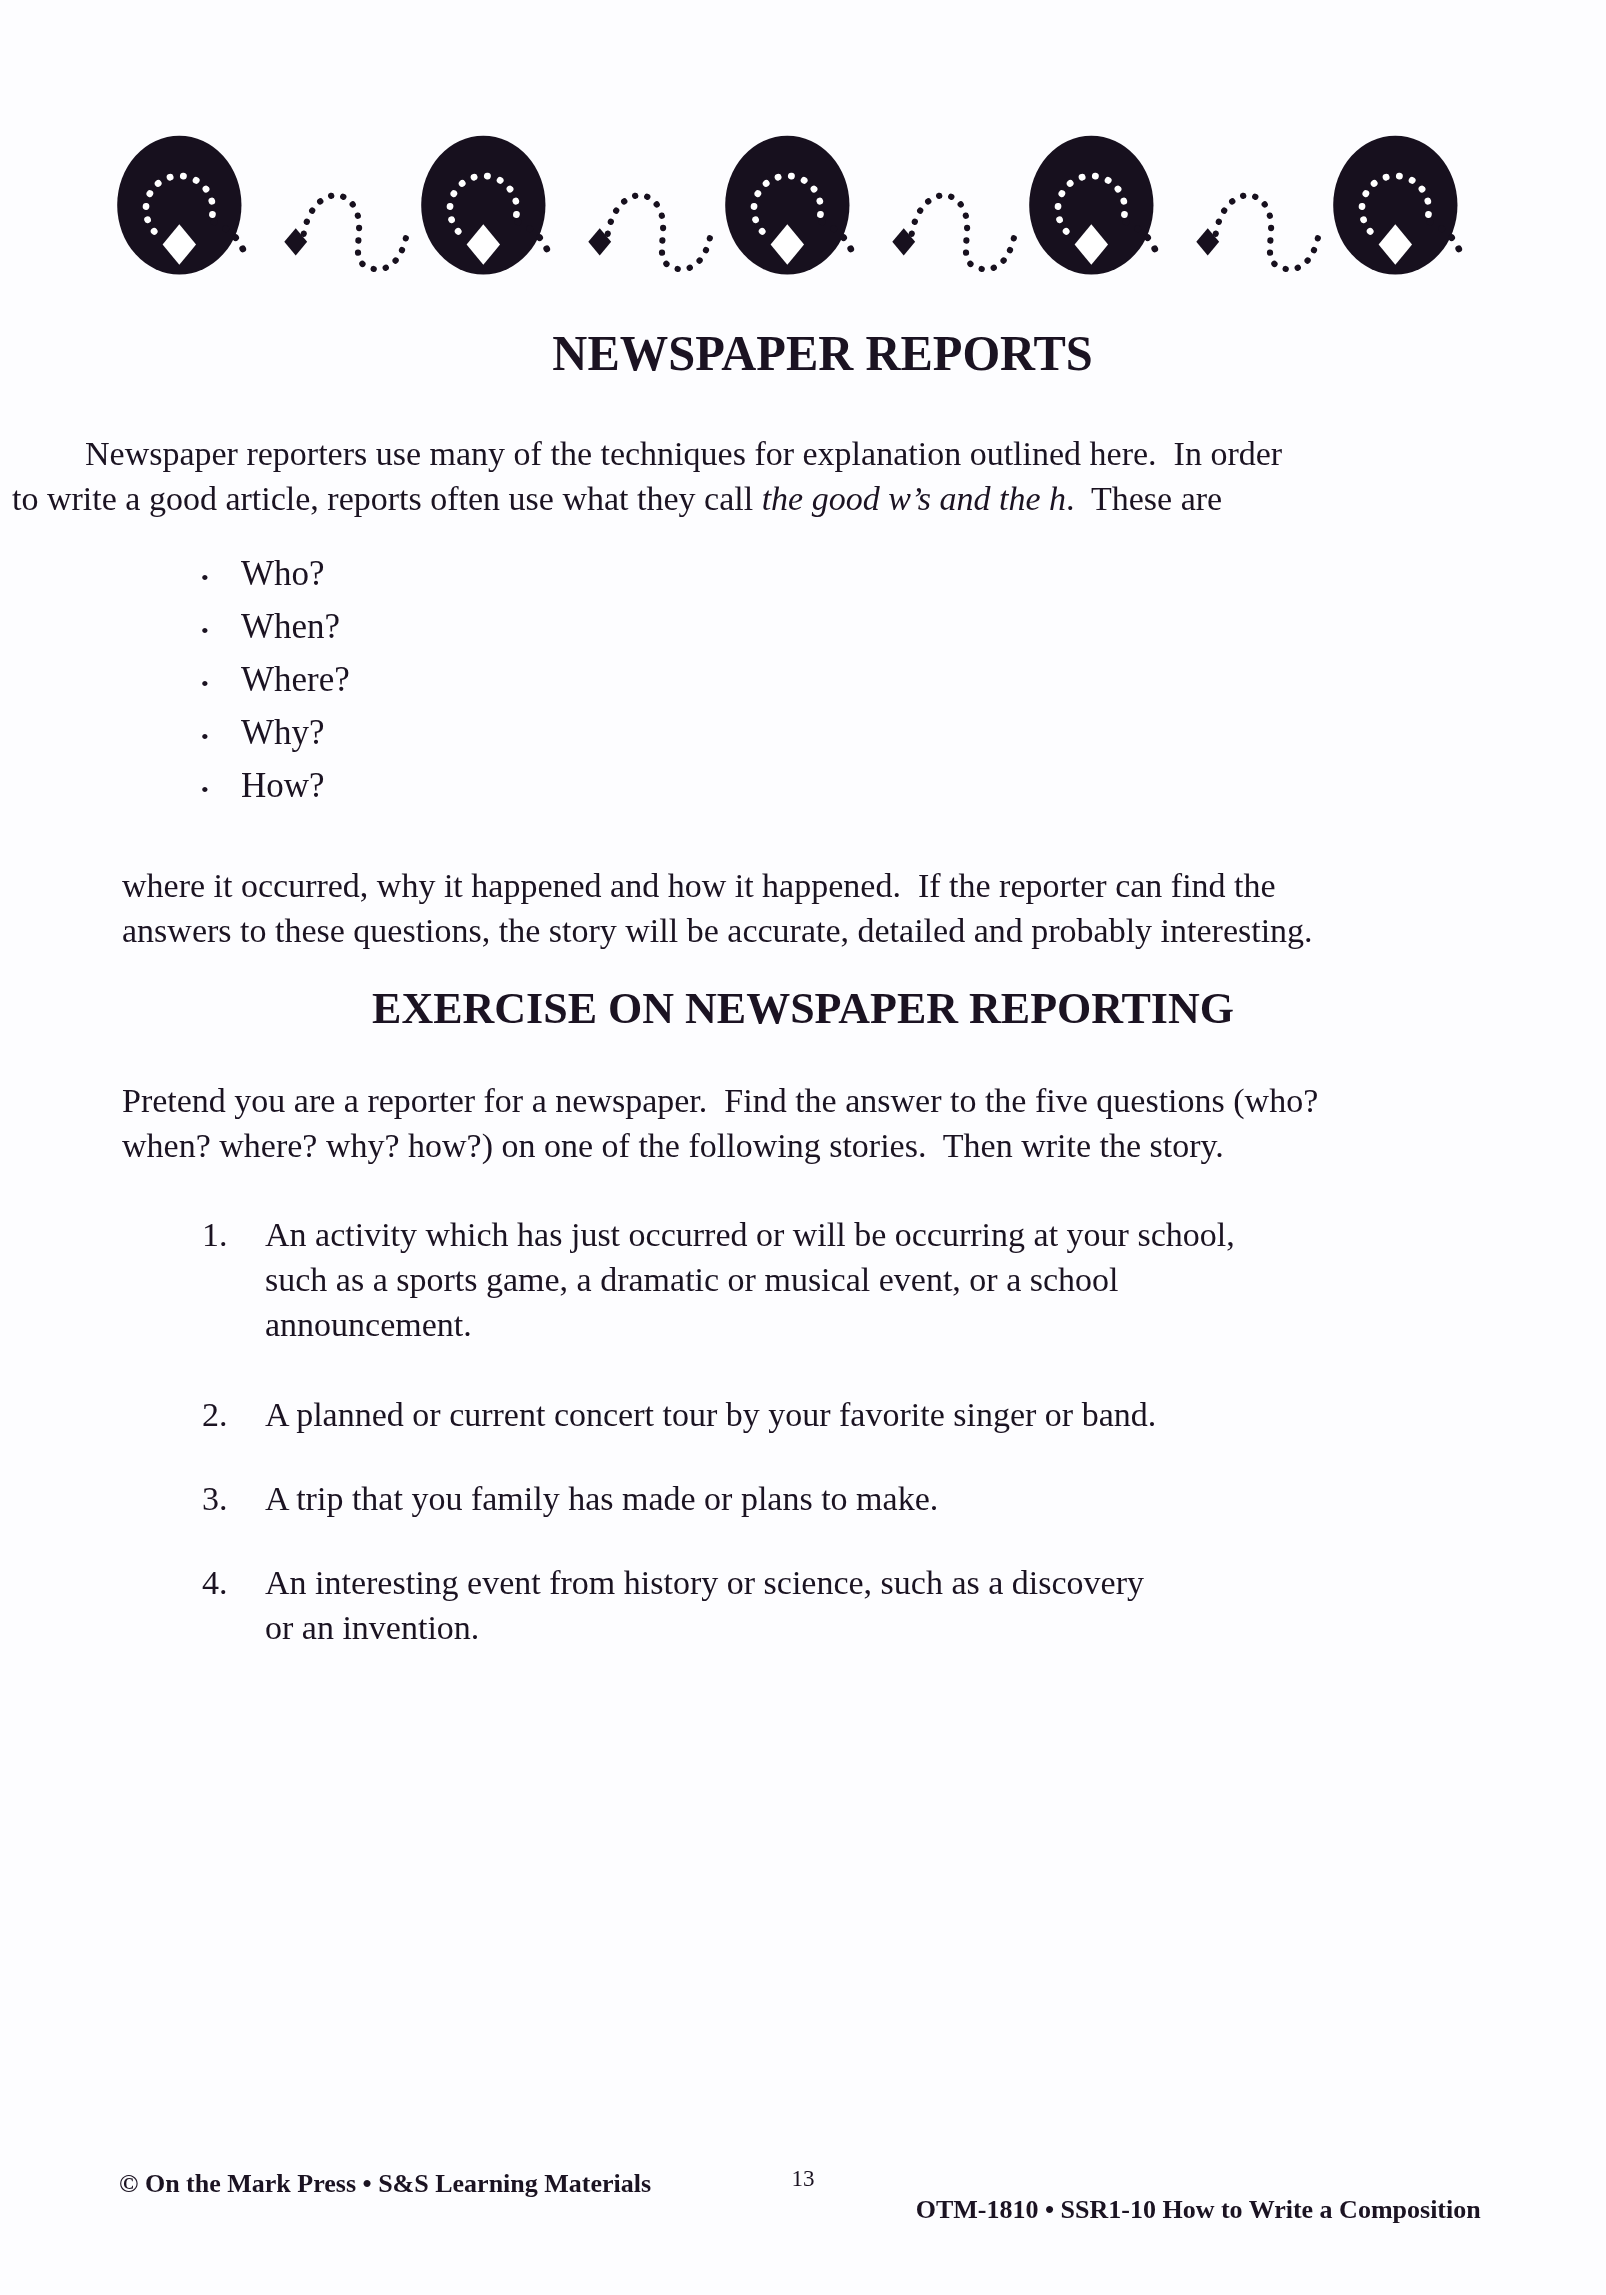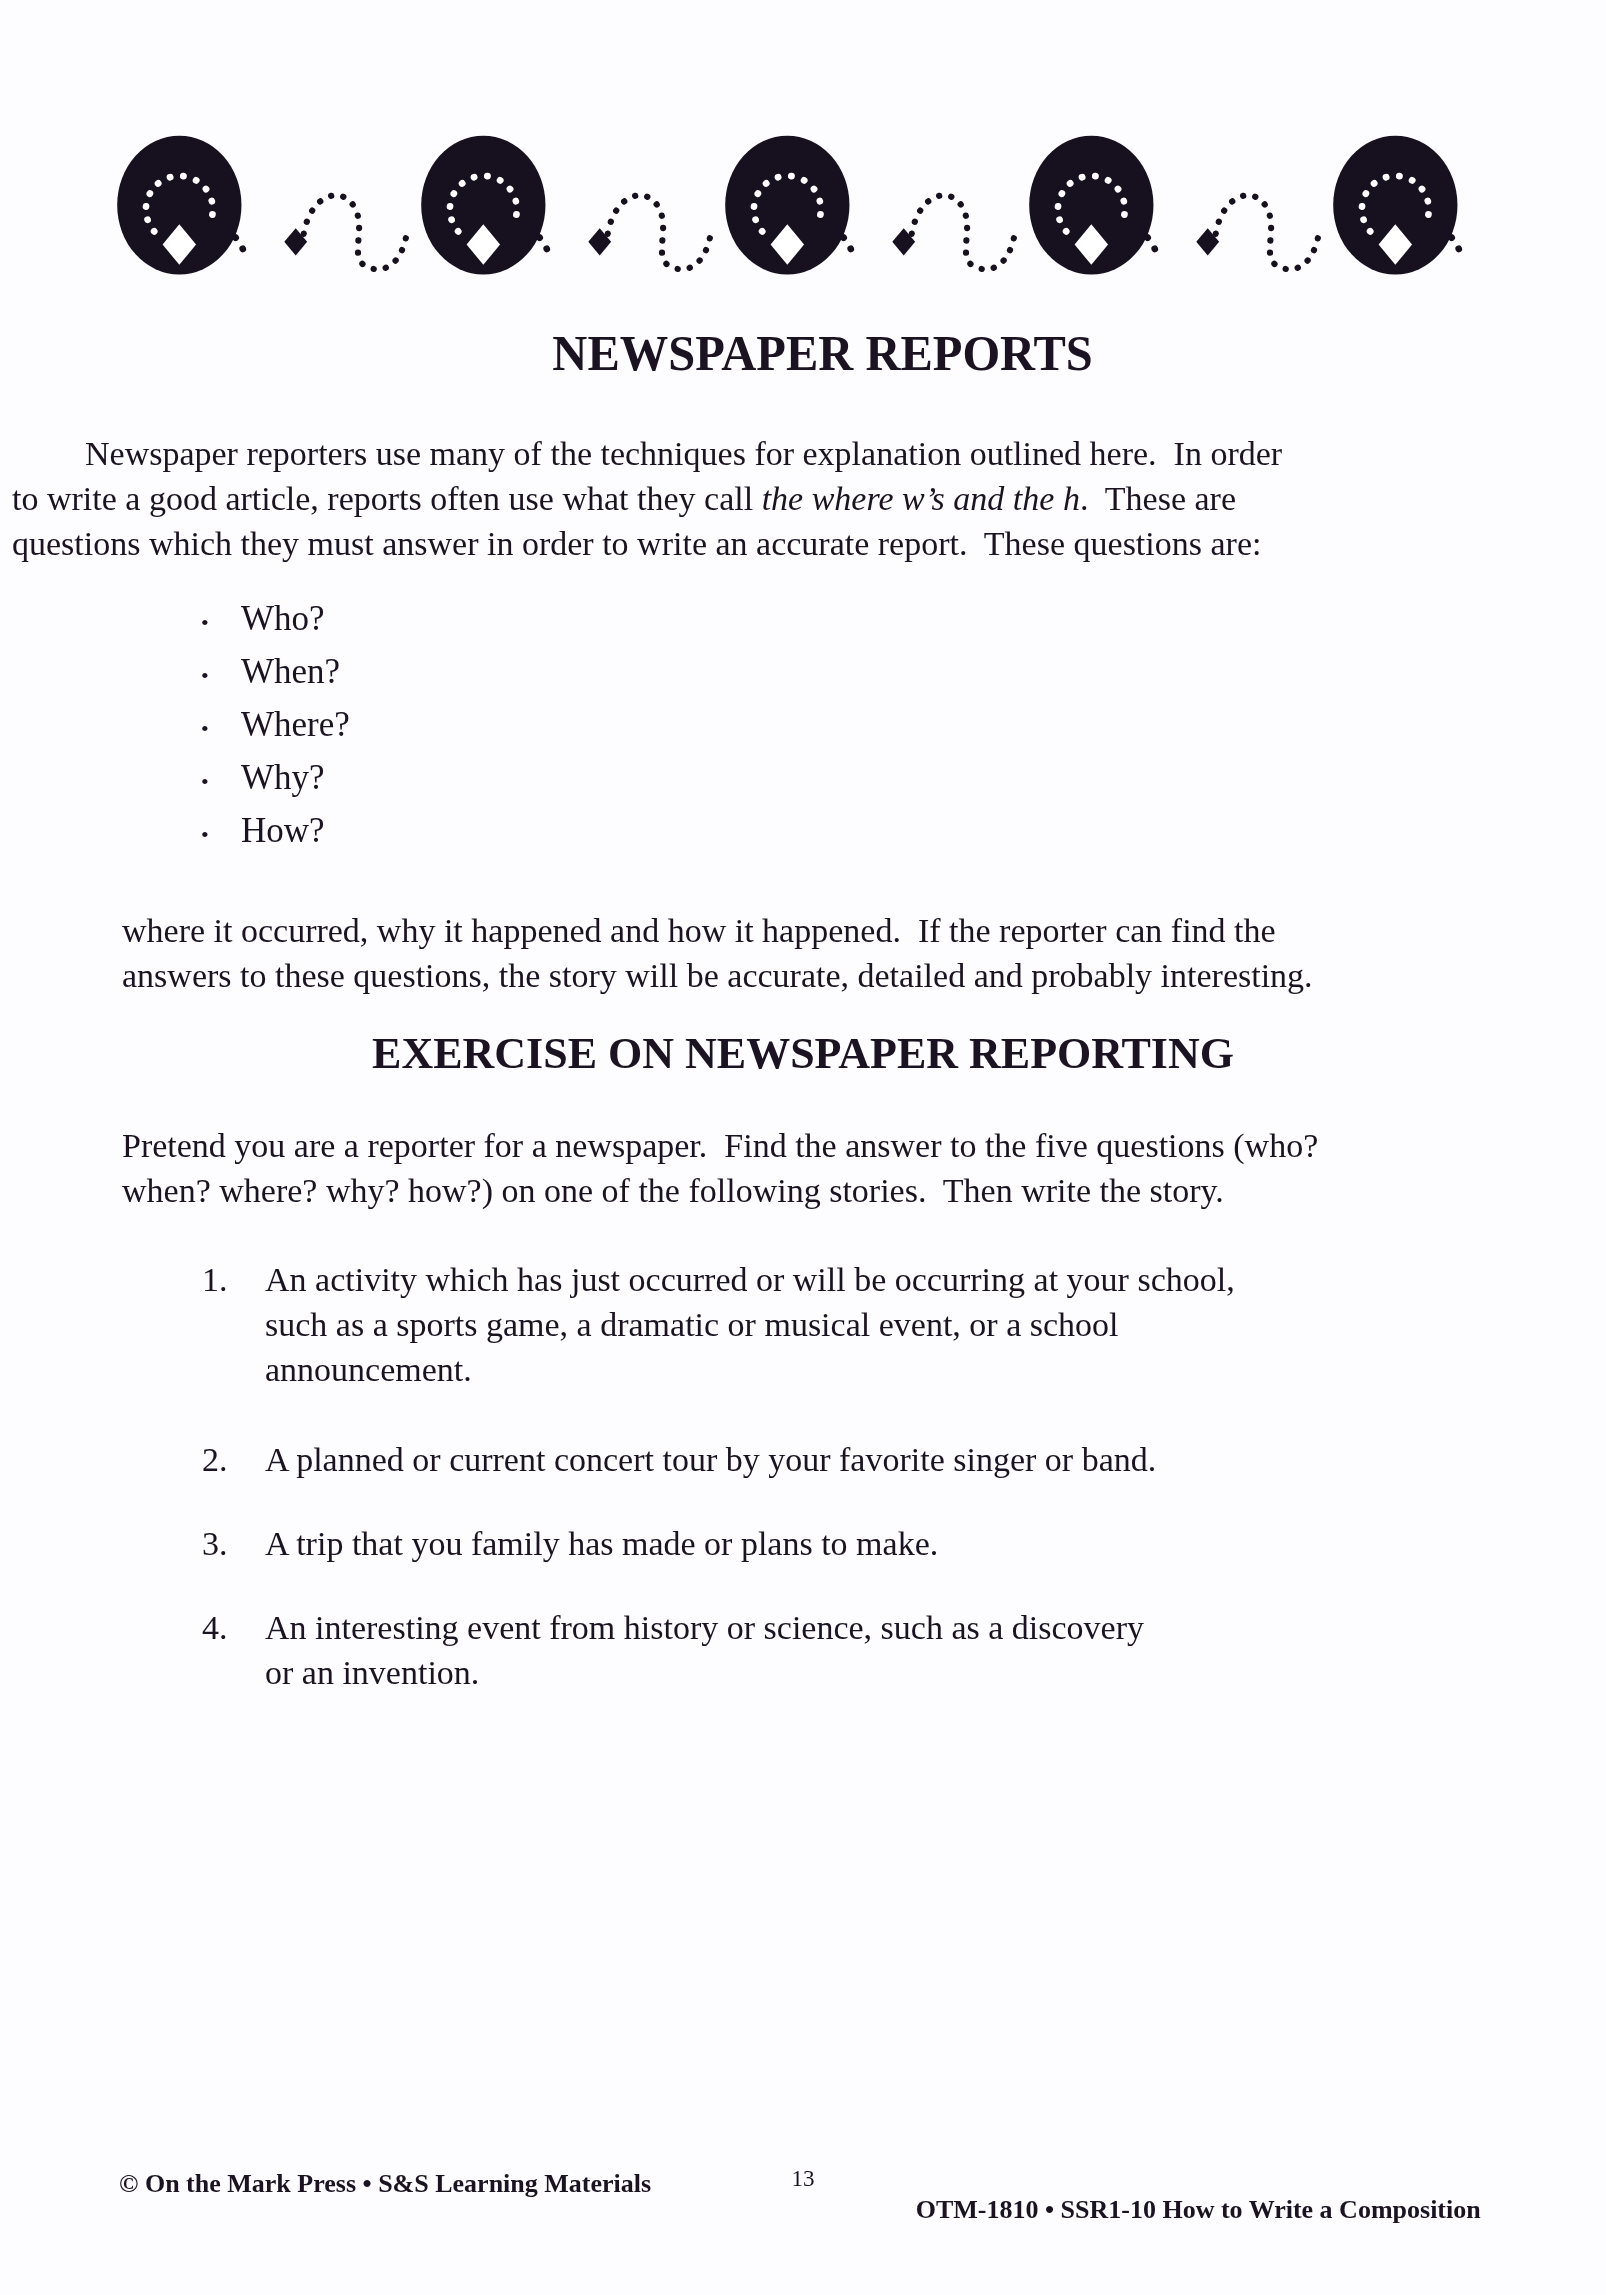--- a/index.html
+++ b/index.html
@@ -151,22 +151,21 @@
     </svg>
   </div>
 
 
   <div class="subtitle-row">
     <span class="t">NEWSPAPER REPORTS</span>
   </div>
 
   <div class="para p1">
     <div class="line indent">Newspaper reporters use many of the techniques for explanation outlined here.  In order</div>
-    <div class="line"><span>to write a good article, reports often use what they call </span><i>the where w’s and the h</i><span>.  These are</span></div>
-    <div class="line">questions which they must answer in order to write an accurate report.  These questions are:</div>
+    <div class="line"><span>to write a good article, reports often use what they call </span><i>the good w’s and the h</i><span>.  These are</span></div>
   </div>
 
   <div class="qlist">
     <div class="q-item">
       <span class="q-bullet">•</span>
       <span class="q-label">Who?</span>
     </div>
     <div class="q-item">
       <span class="q-bullet">•</span>
       <span class="q-label">When?</span>

